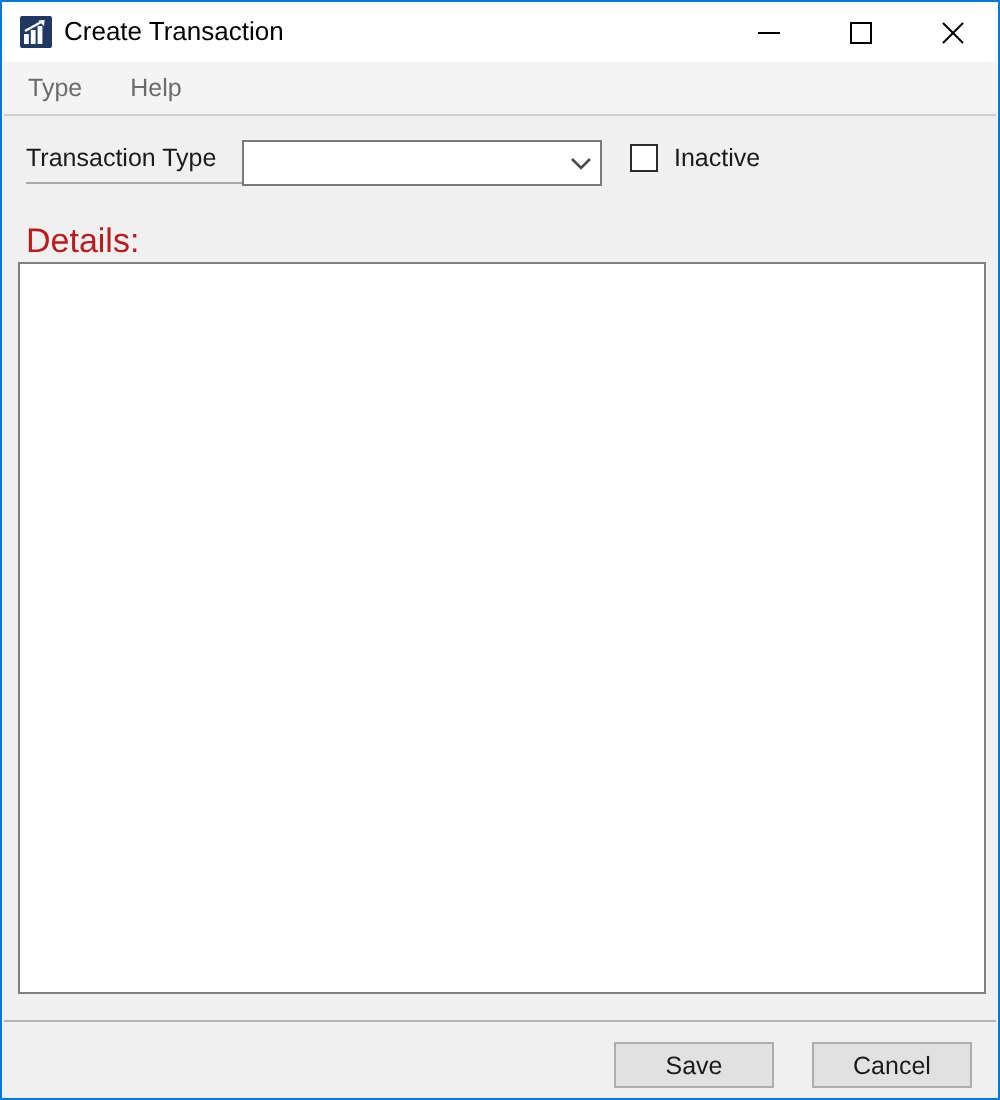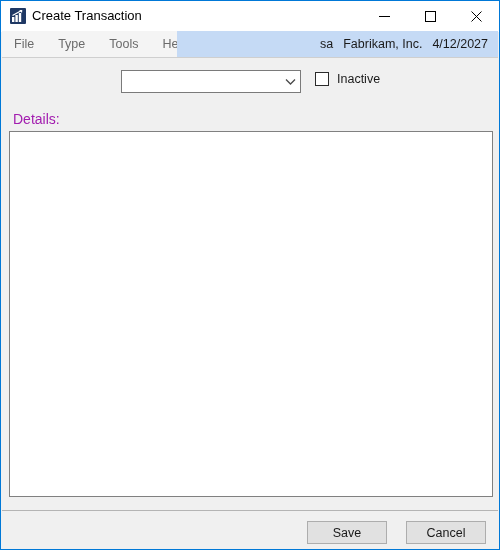--- a/index.html
+++ b/index.html
@@ -183,22 +183,22 @@
   }
   .check-label {
     font-size: 12.5px;
     color: #1a1a1a;
     white-space: nowrap;
   }
 
   .details-label {
     position: absolute;
     left: 11px; top: 53px;
-    font-size: 14px;
-    color: #a21caf;
+    font-size: 17px;
+    color: #b91c1c;
   }
   .details-box {
     position: absolute;
     left: 7px; top: 73px;
     width: 484px;
     height: 366px;
     background: #ffffff;
     border: 1px solid #808080;
     box-sizing: border-box;
   }
@@ -275,35 +275,29 @@
         <svg width="11" height="11" viewBox="0 0 11 11">
           <line x1="0.5" y1="0.5" x2="10.5" y2="10.5" stroke="#000" stroke-width="1"></line>
           <line x1="10.5" y1="0.5" x2="0.5" y2="10.5" stroke="#000" stroke-width="1"></line>
         </svg>
       </button>
     </div>
   </div>
 
   <div class="menubar">
     <div class="menu-items">
-      <div class="menu-item">File</div>
       <div class="menu-item">Type</div>
-      <div class="menu-item">Tools</div>
       <div class="menu-item">Help</div>
     </div>
-    <div class="menu-status">
-      <span>sa</span>
-      <span>Fabrikam, Inc.</span>
-      <span>4/12/2027</span>
-    </div>
   </div>
 
   <div class="form-area">
 
     <div class="row-type">
+      <div class="field-label">Transaction Type</div>
 
       <div class="combo">
         <div class="combo-value"></div>
         <div class="combo-arrow">
           <svg width="11" height="8" viewBox="0 0 11 8">
             <path d="M1 1.5 L5.5 6 L10 1.5" fill="none" stroke="#4a4a4a" stroke-width="1.3"></path>
           </svg>
         </div>
       </div>
 

